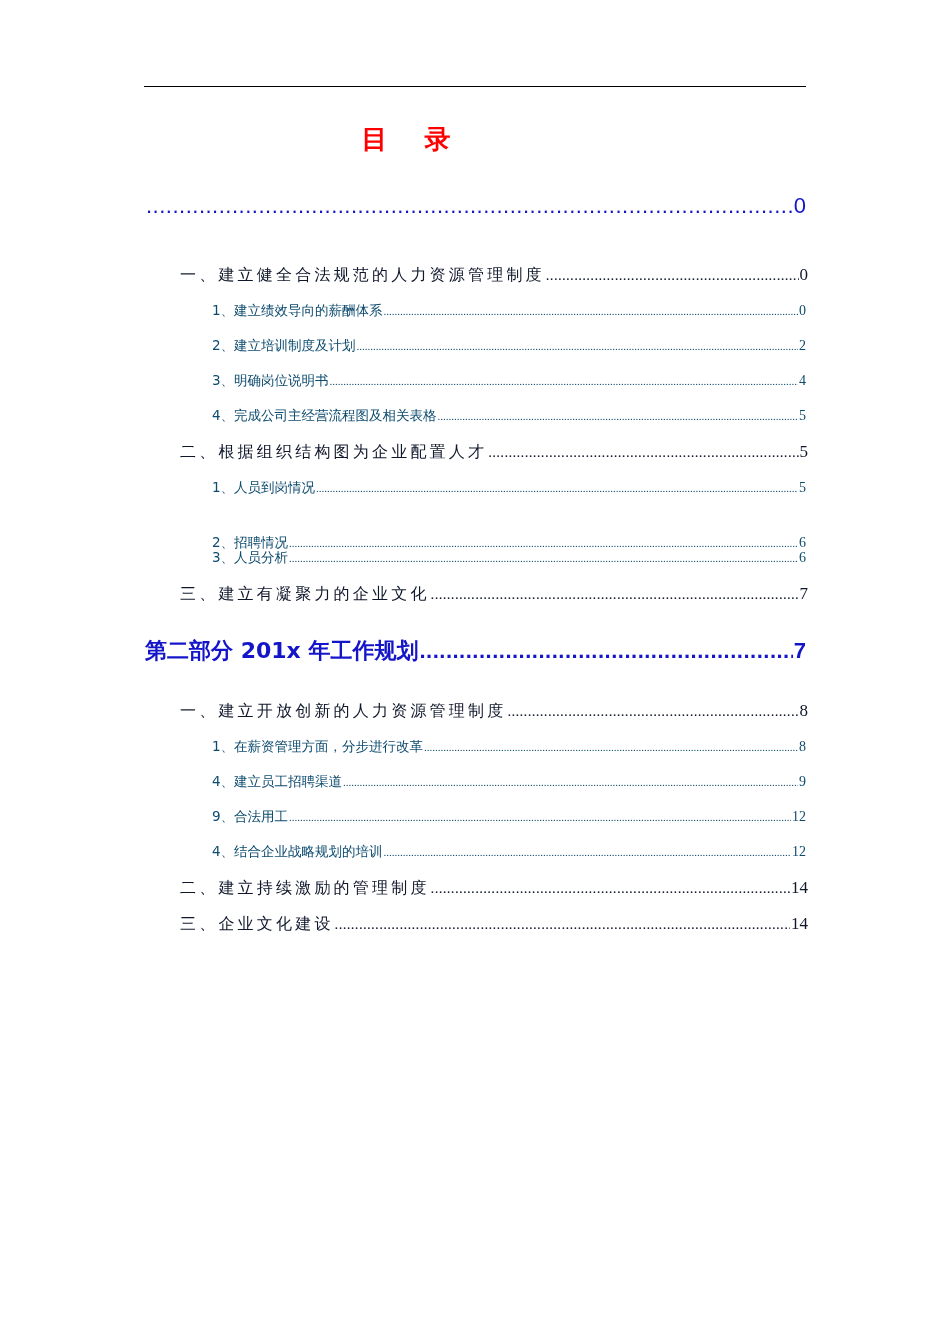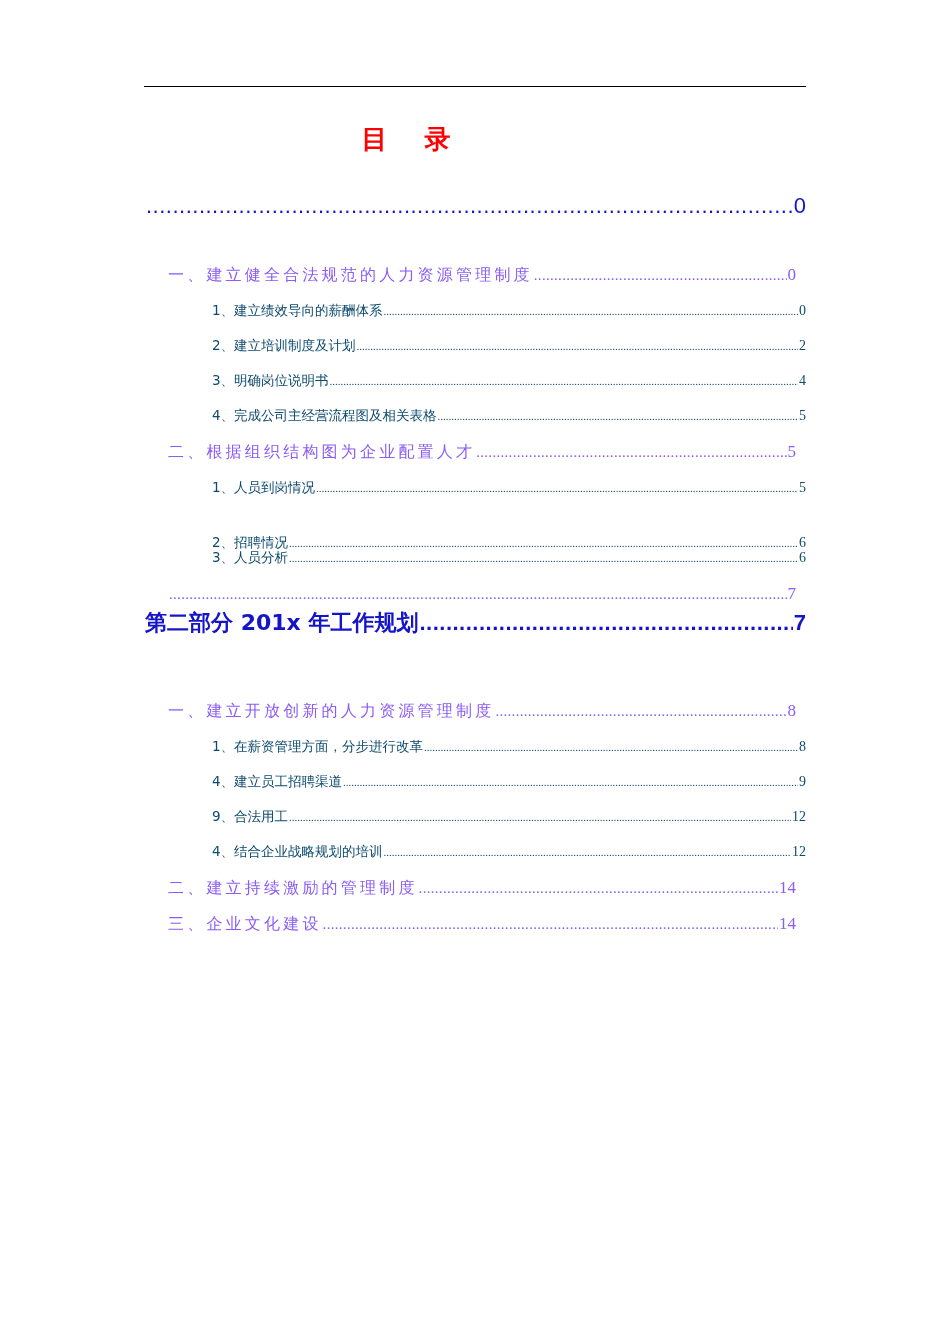--- a/index.html
+++ b/index.html
@@ -9,21 +9,21 @@
     .toc { position: absolute; left: 0; top: 0; width: 950px; }
     .row { position: absolute; display: flex; align-items: baseline; white-space: nowrap; }
     .row .label { flex: 0 0 auto; }
     .row .leader { flex: 1 1 auto; overflow: hidden; margin: 0 1px; }
     .row .leader::before { content: "........................................................................................................................................................................................................................................................................................................................................"; }
     .row .page { flex: 0 0 auto; font-family: "Liberation Serif", serif; }
     .part { left: 145px; width: 661px; color: #1414c8; font-size: 22px; }
     .part .leader { font-family: "Liberation Sans", sans-serif; letter-spacing: 0.5px; }
     .part .page { font-family: "Liberation Sans", sans-serif; }
     .part.bold { font-weight: bold; }
-    .sec { left: 168px; width: 628px; color: #8b5cf6; font-size: 16px; justify-content: flex-end; }
+    .sec { left: 180px; width: 628px; color: #0f172a; font-size: 16px; justify-content: flex-end; }
     .sec .label { letter-spacing: 3.2px; font-family: "DejaVu Serif", serif; }
     .sec .leader { font-family: "Liberation Serif", serif; font-size: 15px; letter-spacing: 0.3px; }
     .sec .page { font-size: 17px; }
     .sub { left: 212px; width: 594px; color: #0c4a6e; font-size: 13.5px; }
     .sub .leader { font-family: "Liberation Serif", serif; font-size: 11px; letter-spacing: 0px; }
     .sub .page { font-size: 14px; }
   </style>
 </head>
 <body>
 
@@ -76,25 +76,26 @@
     <span class="label">2、招聘情况</span>
     <span class="leader"></span>
     <span class="page">6</span>
   </div>
   <div class="row sub" style="top:549px;">
     <span class="label">3、人员分析</span>
     <span class="leader"></span>
     <span class="page">6</span>
   </div>
   <div class="row sec" style="top:584px;">
+    <span class="label">三、建立有凝聚力的企业文化</span>
     <span class="leader"></span>
     <span class="page">7</span>
   </div>
 
-  <div class="row part bold" style="top:608px;">
+  <div class="row part bold" style="top:636px;">
     <span class="label">第二部分  201x 年工作规划</span>
     <span class="leader"></span>
     <span class="page">7</span>
   </div>
 
   <div class="row sec" style="top:701px;">
     <span class="label">一、建立开放创新的人力资源管理制度</span>
     <span class="leader"></span>
     <span class="page">8</span>
   </div>

